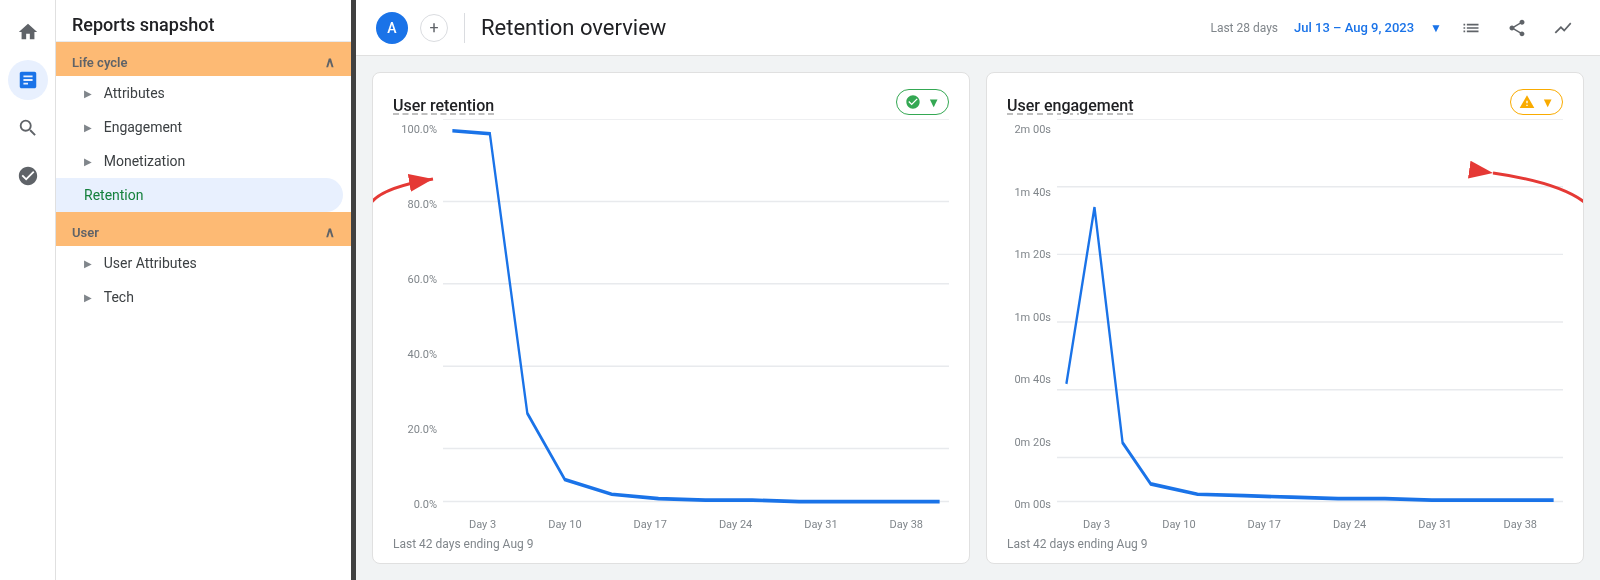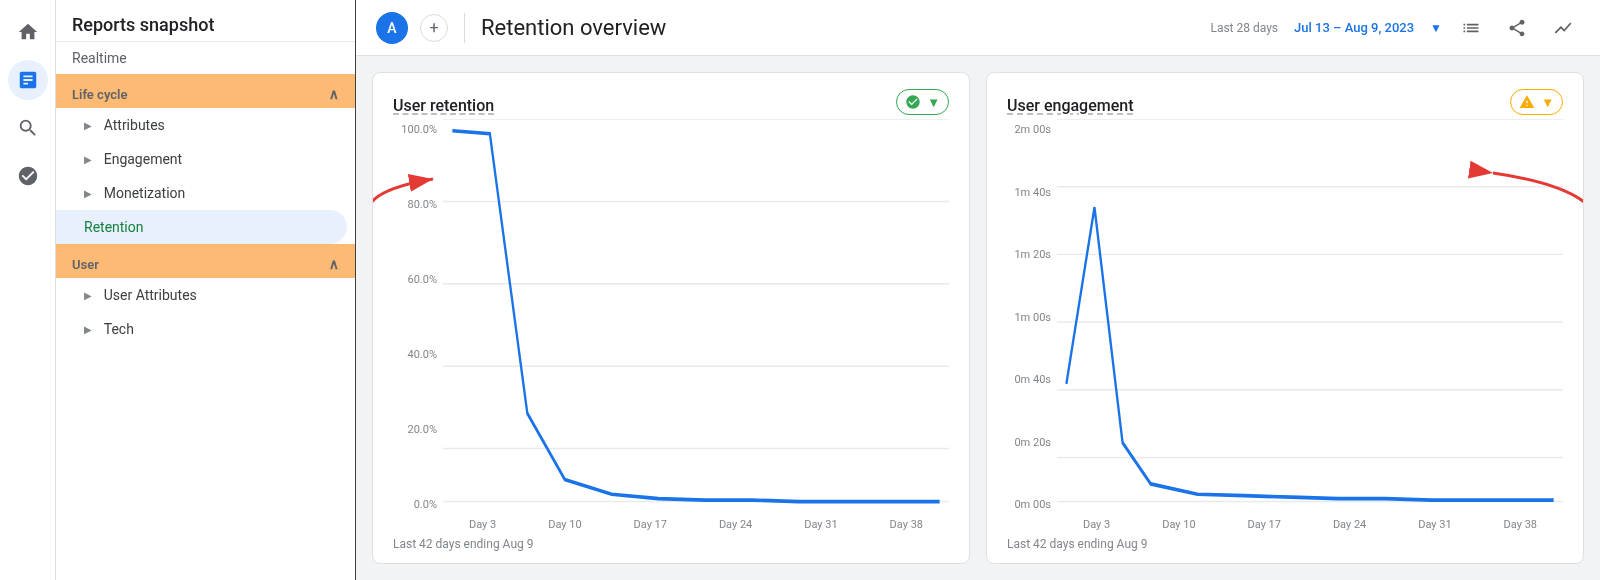--- a/index.html
+++ b/index.html
@@ -41,21 +41,21 @@
     }
     .icon-rail-item svg {
       width: 22px;
       height: 22px;
     }
 
     
     .sidebar {
       width: 300px;
       background: #fff;
-      border-right: 1px solid #404040;
+      border-right: 5px solid #404040;
       flex-shrink: 0;
       overflow-y: auto;
       padding-top: 0;
     }
     .sidebar-header {
       padding: 14px 16px 6px 16px;
       font-size: 18px;
       font-weight: 500;
       color: #202124;
       border-bottom: 1px solid #e8eaed;
@@ -306,21 +306,20 @@
   </div>
   <div class="icon-rail-item">
     <svg viewBox="0 0 24 24" fill="currentColor">
         <path d="M12 2C6.48 2 2 6.48 2 12s4.48 10 10 10 10-4.48 10-10S17.52 2 12 2zm-2 15l-5-5 1.41-1.41L10 14.17l7.59-7.59L19 8l-9 9z"></path>
       </svg>
   </div>
 </div>
 
 <div class="sidebar">
   <div class="sidebar-header">Reports snapshot</div>
-  <div class="sidebar-sub-item">Realtime</div>
 
   <div class="sidebar-section-header">
     <span>Life cycle</span>
     <span class="chevron">∧</span>
   </div>
   <div class="sidebar-nav-item">
     <span class="arrow">▶</span>
     <span>Attributes</span>
   </div>
   <div class="sidebar-nav-item">

